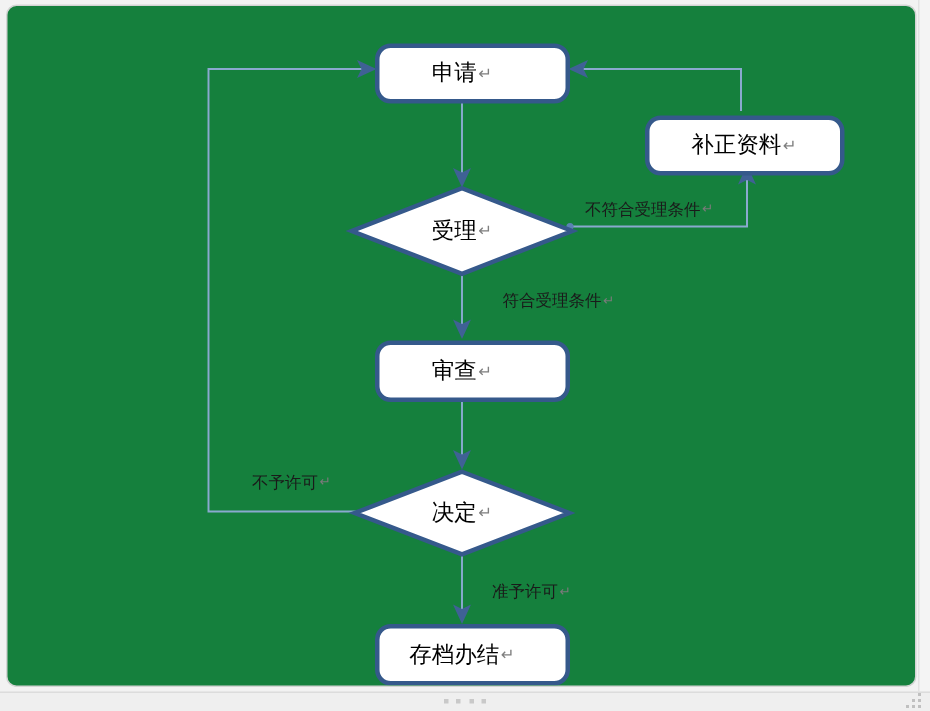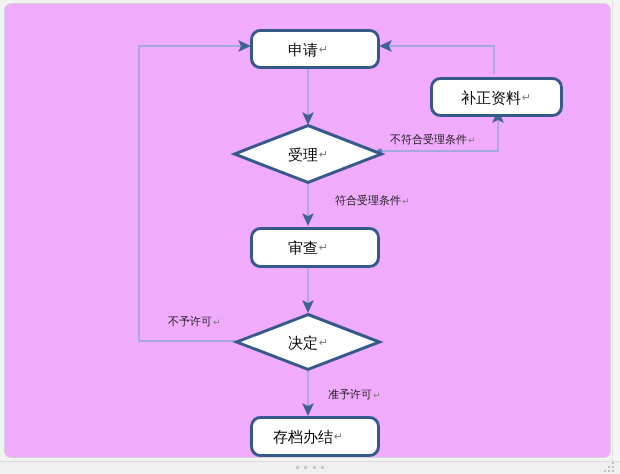--- a/index.html
+++ b/index.html
@@ -20,21 +20,21 @@
     height: 474px;
     background: #f2f2f2;
   }
   
   #canvas {
     position: absolute;
     left: 4px;
     top: 3px;
     width: 607px;
     height: 455px;
-    background: #f0abfc;
+    background: #15803d;
     border: 1px solid #d4d4d4;
     border-radius: 7px;
     box-sizing: border-box;
     overflow: hidden;
   }
   #diagram-svg {
     position: absolute;
     left: 0; top: 0;
   }
   

